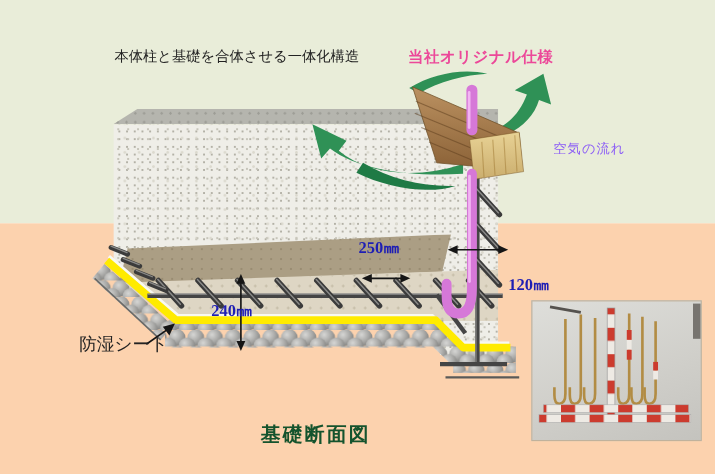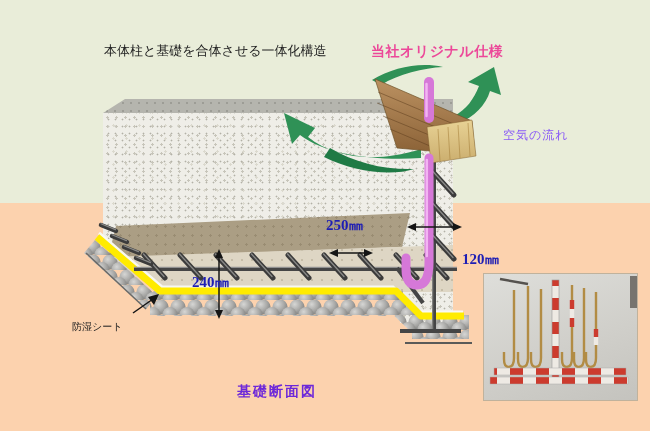--- a/index.html
+++ b/index.html
@@ -34,22 +34,22 @@
   svg.lineart{left:0;top:0;width:650px;height:431px;z-index:2;pointer-events:none;}
   
   .lbl{z-index:5;white-space:nowrap;}
   .note{left:104px;top:40px;font-size:13px;color:#222;line-height:21px;}
   .spec{left:371px;top:43px;font-size:14px;font-weight:bold;color:#ec4899;letter-spacing:.5px;}
   .air{left:503px;top:127px;font-size:12px;color:#8b5cf6;letter-spacing:1px;}
   .dim{font-size:15px;font-weight:bold;color:#1e1eb4;}
   .d240{left:192px;top:241px;margin-top:32px;}
   .d250{left:326px;top:216px;text-align:center;}
   .d120{left:462px;top:219px;margin-top:31px;}
-  .moist{left:72px;top:303px;font-size:10px;color:#222;margin-top:17px;}
-  .title{left:237px;top:383px;font-size:14px;font-weight:bold;color:#6d28d9;letter-spacing:2px;}
+  .moist{left:72px;top:303px;font-size:16px;color:#222;}
+  .title{left:237px;top:383px;font-size:18px;font-weight:bold;color:#14532d;letter-spacing:2px;}
   
   .photo{left:483px;top:273px;width:155px;height:128px;z-index:4;
     background:linear-gradient(160deg,#dededa 0%,#cfcec9 60%,#c4c3be 100%);
     background-color:#d4d3cf;border:1px solid #c0b29c;box-sizing:border-box;}
   .photo svg{display:block;width:153px;height:126px;}
 </style>
 </head>
 <body>
 
 <div class="stage">

